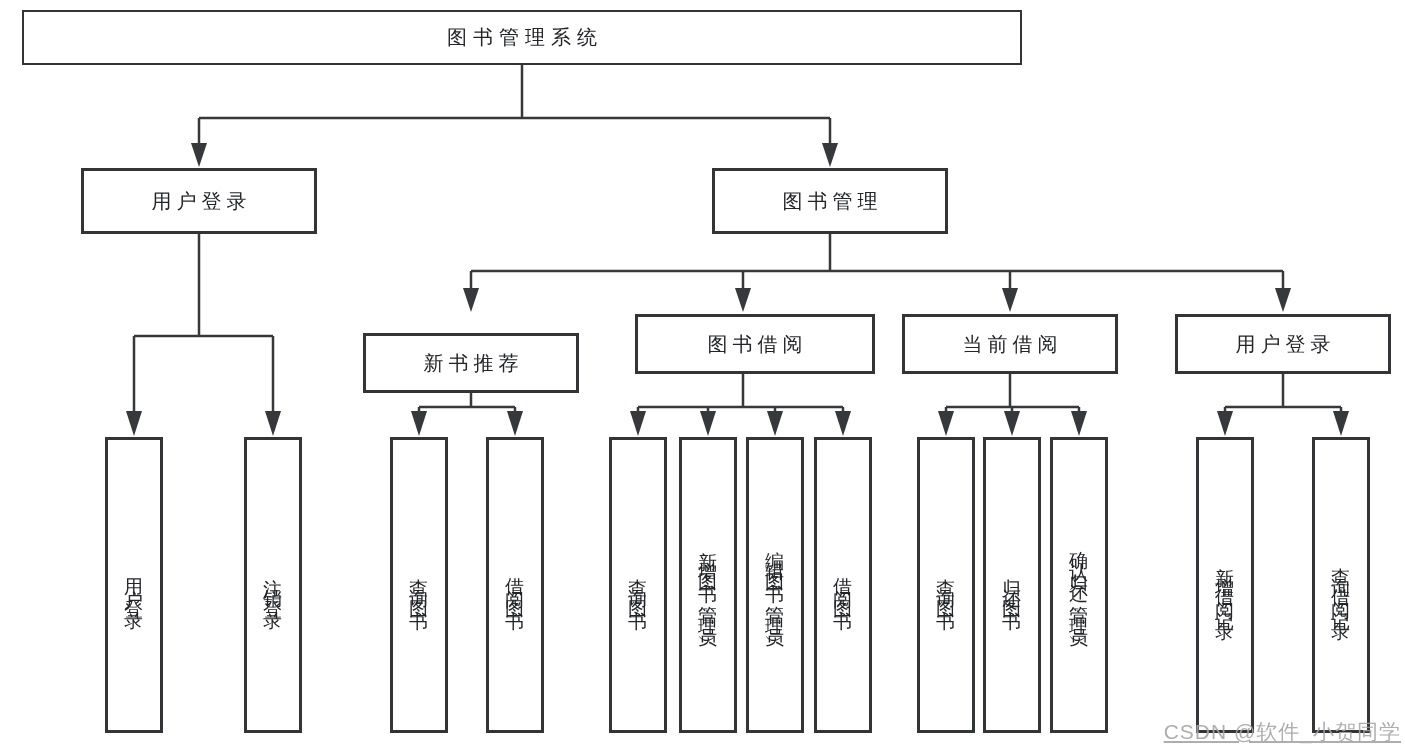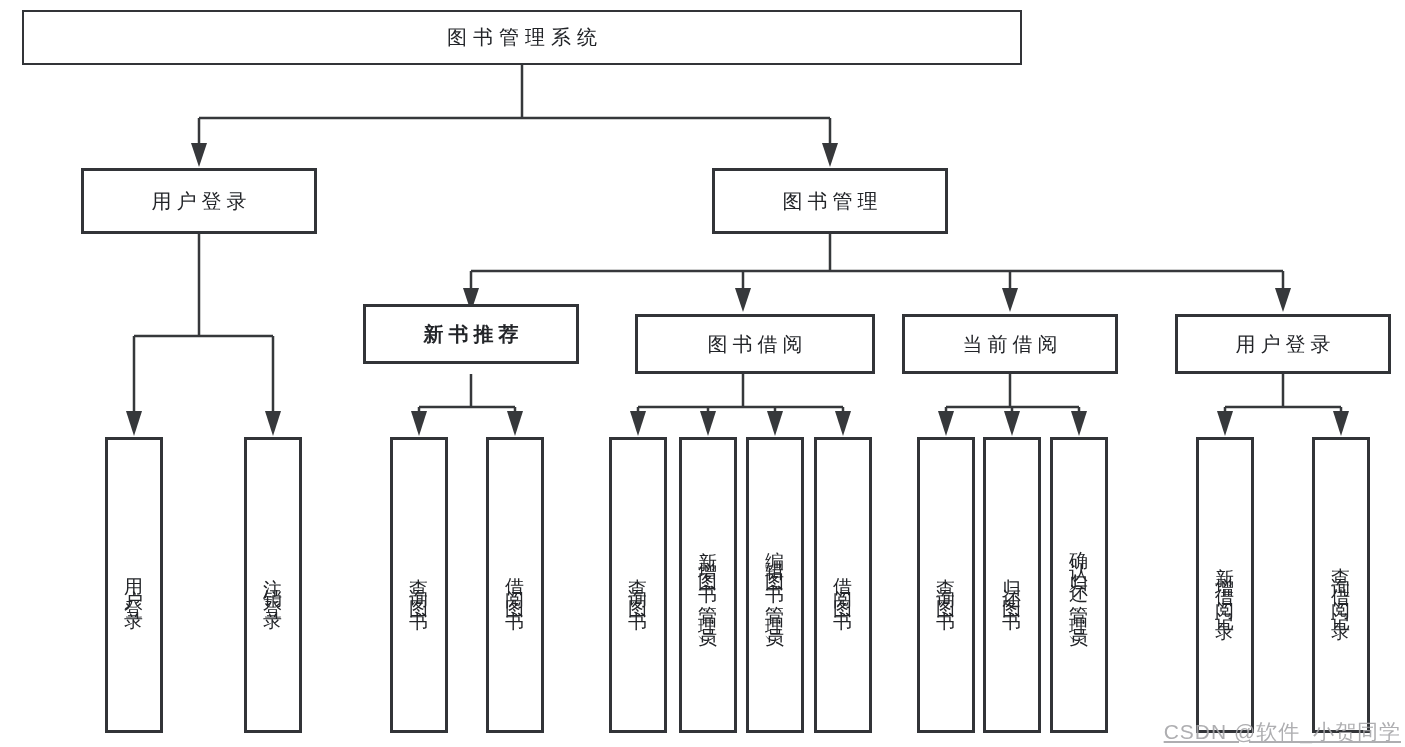--- a/index.html
+++ b/index.html
@@ -137,21 +137,21 @@
       <polygon points="1217,411 1233,411 1225,436"></polygon>
       <polygon points="1333,411 1349,411 1341,436"></polygon>
     </g>
   </svg>
 
   <div class="hbox root" style="left:22px; top:10px; width:1000px; height:55px;">图书管理系统</div>
 
   <div class="hbox" style="left:81px; top:168px; width:236px; height:66px;">用户登录</div>
   <div class="hbox" style="left:712px; top:168px; width:236px; height:66px;">图书管理</div>
 
-  <div class="hbox" style="left:363px; top:304px; width:216px; height:60px;font-weight:bold;">新书推荐</div>
+  <div class="hbox" style="left:363px; top:333px; width:216px; height:60px;">新书推荐</div>
   <div class="hbox" style="left:635px; top:314px; width:240px; height:60px;">图书借阅</div>
   <div class="hbox" style="left:902px; top:314px; width:216px; height:60px;">当前借阅</div>
   <div class="hbox" style="left:1175px; top:314px; width:216px; height:60px;">用户登录</div>
 
   <div class="leaf" style="left:105px;">
     <span class="label">用户登录</span>
   </div>
   <div class="leaf" style="left:244px;">
     <span class="label">注销登录</span>
   </div>

